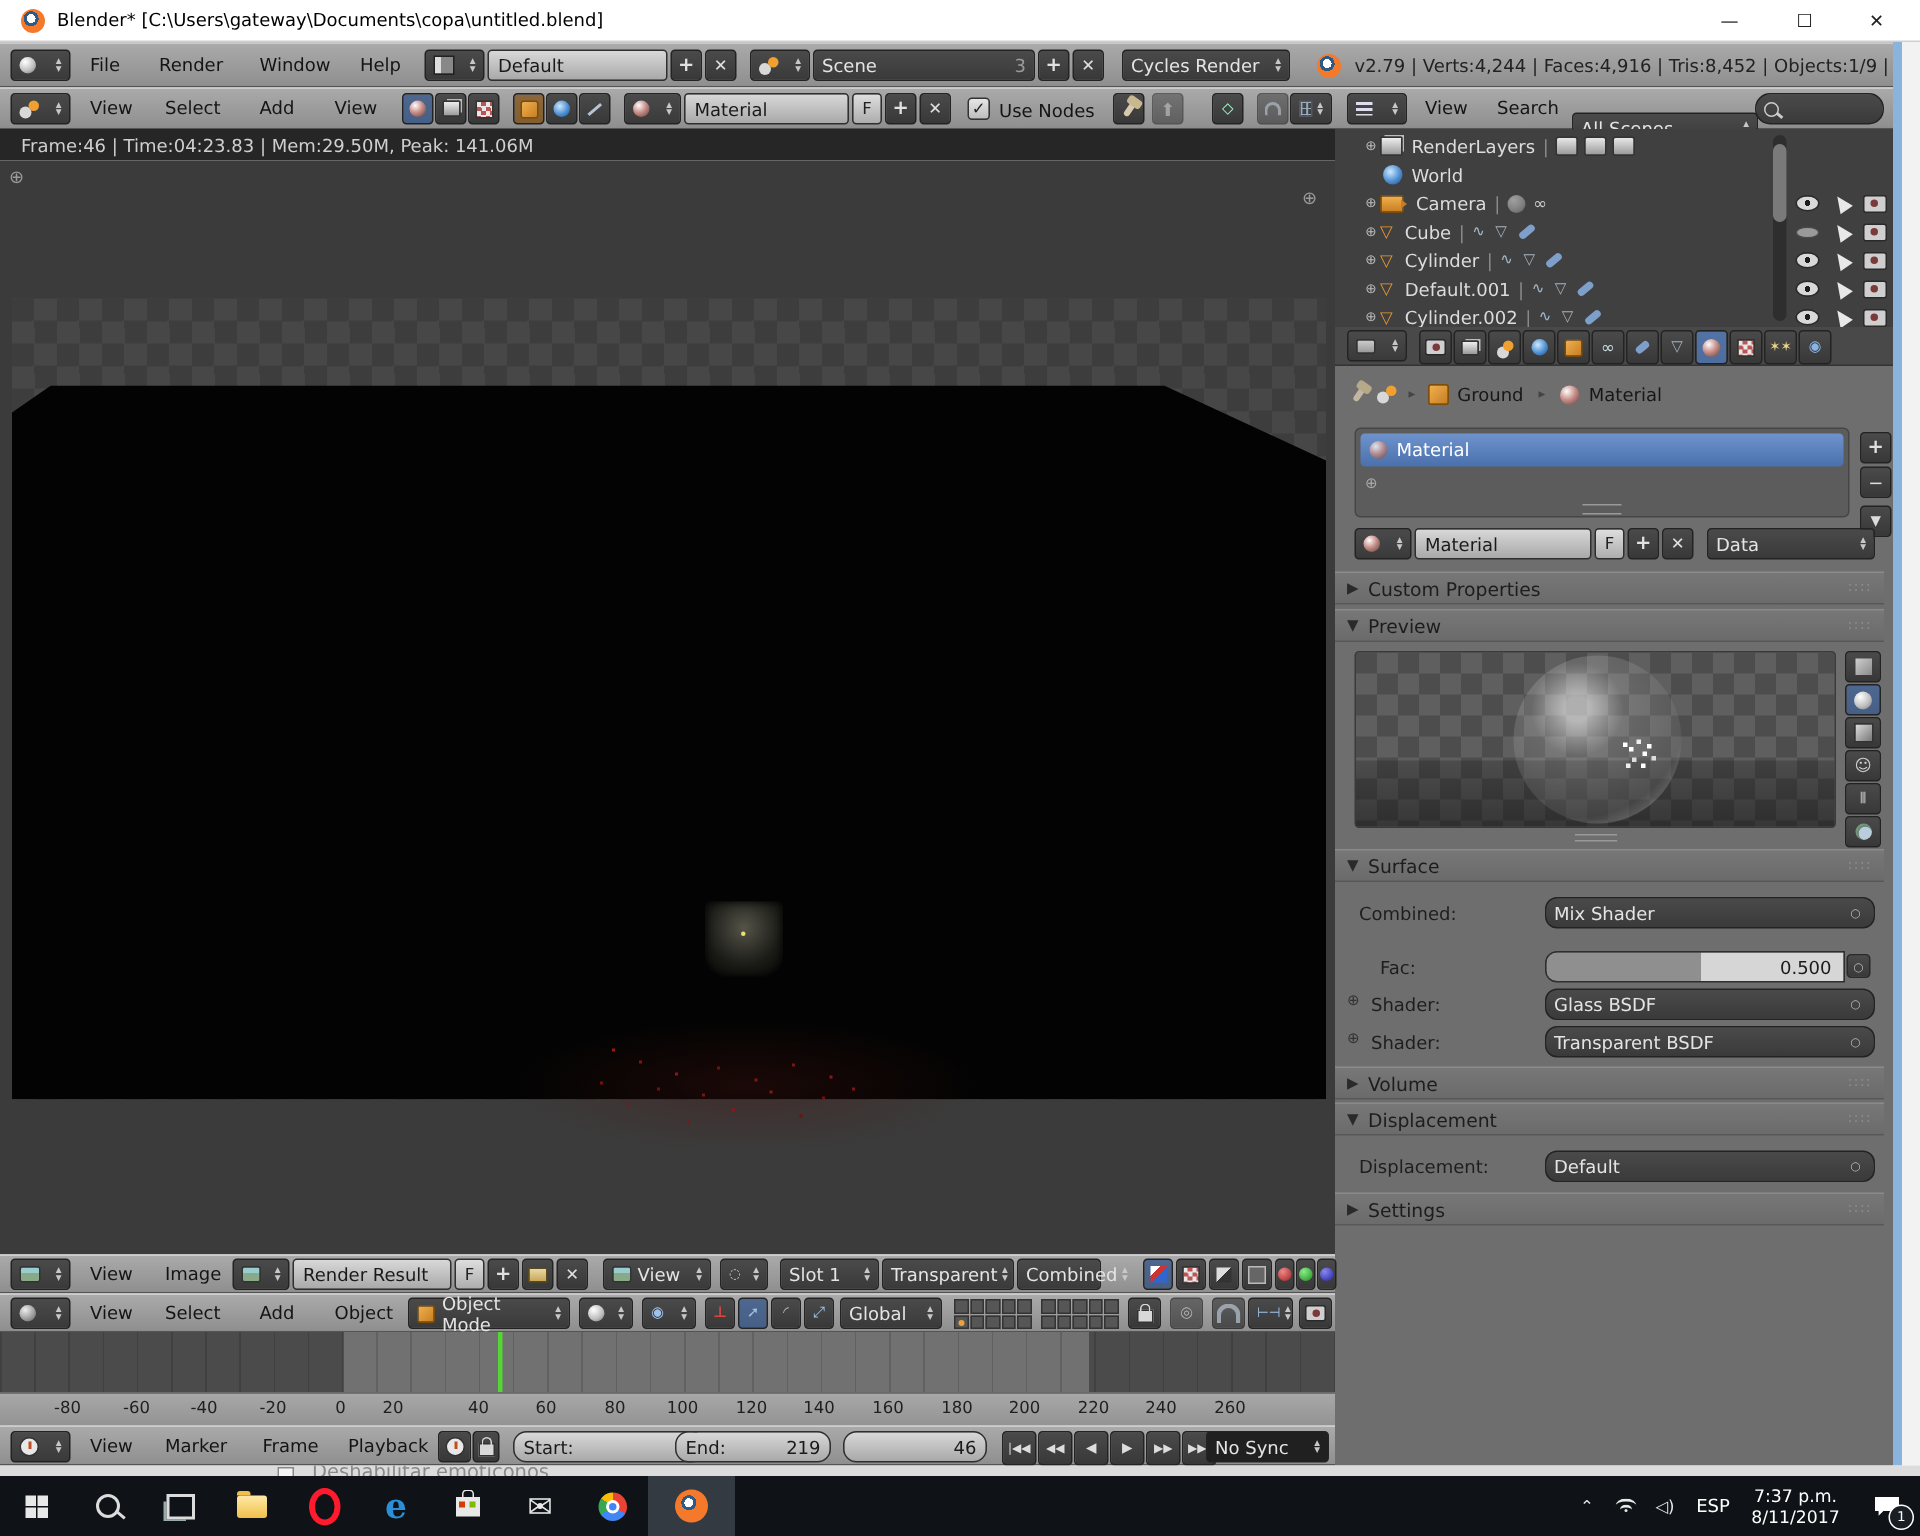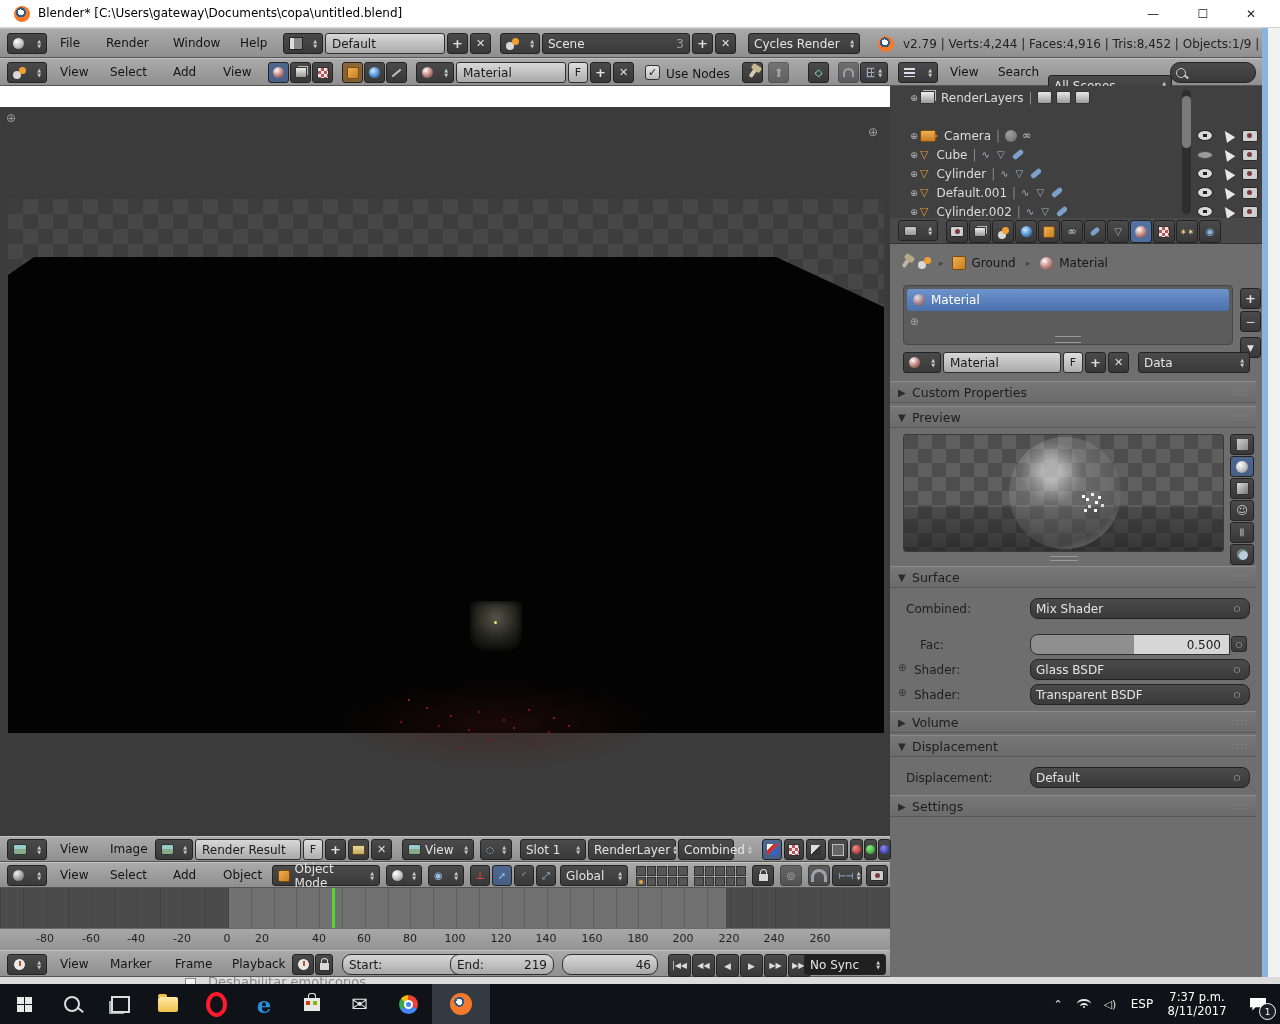--- a/index.html
+++ b/index.html
@@ -226,20 +226,24 @@
   <div class="abs" style="left:890px;top:86px;width:372px;height:132px;background:#404040;overflow:hidden">
     <div class="orow" style="top:2px">
       <span class="oexp" style="margin-left:18px">⊕</span>
       <span class="ic i-layers2"></span>
       <span style="margin-left:6px">RenderLayers</span>
       <span class="opipe">|</span>
       <span class="ic i-photo"></span>
       <span class="ic i-photo" style="margin-left:4px"></span>
       <span class="ic i-photo" style="margin-left:4px"></span>
     </div>
+    <div class="orow" style="top:21px">
+      <span class="ic i-globe" style="margin-left:32px"></span>
+      <span style="margin-left:6px">World</span>
+    </div>
     <div class="orow" style="top:40px">
       <span class="oexp" style="margin-left:18px">⊕</span>
       <span class="ic i-cam3"></span>
       <span style="margin-left:8px">Camera</span>
       <span class="opipe">|</span>
       <span class="ic i-ball" style="opacity:.5"></span>
       <span style="color:#ccc;margin-left:5px;font-size:11px">∞</span>
     </div>
     <div class="orow" style="top:59px">
       <span class="oexp" style="margin-left:18px">⊕</span>
@@ -506,20 +510,23 @@
         <span>Default</span>
         <span class="socket"></span>
       </div>
     <div class="phdr abs" style="left:0;top:577px;width:366px">
         <span class="tri">▶</span>
         <span>Settings</span>
         <span class="grip"></span>
       </div>
   </div>
 
+  <div class="abs" style="left:0;top:86px;width:890px;height:21px;background:#262626;display:flex;align-items:center">
+    <span style="margin-left:14px;color:#cfcfcf;font-size:12px">Frame:46 | Time:04:23.83 | Mem:29.50M, Peak: 141.06M</span>
+  </div>
   <div class="abs" style="left:0;top:107px;width:890px;height:729px;background:#3b3b3b;overflow:hidden">
     <span class="abs" style="left:6px;top:4px;color:#9a9a9a;font-size:12px">⊕</span>
     <span class="abs" style="left:868px;top:18px;color:#9a9a9a;font-size:12px">⊕</span>
 
     <div class="abs" style="left:8px;top:92px;width:876px;height:534px;background:repeating-conic-gradient(#474747 0 25%,#3d3d3d 0 50%);background-size:30px 30px">
       <div class="abs" style="left:0;top:0;width:876px;height:534px;background:#030303;clip-path:polygon(0 76px,26px 58px,768px 58px,876px 108px,876px 534px,0 534px)"></div>
       <div class="abs" style="left:462px;top:402px;width:52px;height:50px;border-radius:4px 4px 14px 14px;background:radial-gradient(circle at 50% 35%,rgba(150,150,130,.55),rgba(70,70,60,.35) 60%,rgba(20,20,15,.2));box-shadow:inset 0 0 6px #000"></div>
       <div class="abs" style="left:486px;top:422px;width:3px;height:3px;background:#e8e070;border-radius:50%"></div>
       <div class="abs" style="left:400px;top:500px;width:2px;height:2px;background:#a01818;box-shadow:18px 8px 0 #8e1414,42px 16px 0 #a01818,70px 12px 0 #7c1010,95px 20px 0 #a01818,120px 10px 0 #8e1414,145px 18px 0 #a01818,30px 26px 0 #7c1010,60px 30px 0 #8e1414,105px 28px 0 #a01818,140px 32px 0 #7c1010,10px 36px 0 #8e1414,80px 40px 0 #a01818,125px 44px 0 #7c1010,50px 48px 0 #8e1414,-8px 22px 0 #7c1010,160px 26px 0 #8e1414"></div>
       <div class="abs" style="left:330px;top:480px;width:320px;height:90px;background:radial-gradient(ellipse,rgba(70,20,15,.35),transparent 70%)"></div>
@@ -558,21 +565,21 @@
       </div>
     <div class="dd abs" style="left:480px;top:2px;width:32px">
         <span style="color:#bcd;font-size:9px">◌</span>
         <span class="spin"></span>
       </div>
     <div class="dd abs" style="left:520px;top:2px;width:66px">
         <span>Slot 1</span>
         <span class="spin"></span>
       </div>
     <div class="dd abs" style="left:588px;top:2px;width:88px">
-        <span>RenderLayer</span>
+        <span>Transparent</span>
         <span class="spin"></span>
       </div>
     <div class="dd abs" style="left:678px;top:2px;width:56px">
         <span>Combined</span>
         <span class="spin"></span>
       </div>
     <div class="sq sel abs" style="left:762px;top:2px;width:20px">
         <span style="width:11px;height:11px;background:linear-gradient(135deg,#fff 0 30%,#c33 30% 55%,#36c 55%);display:inline-block"></span>
       </div>
     <div class="sq abs" style="left:784px;top:2px;width:20px">

